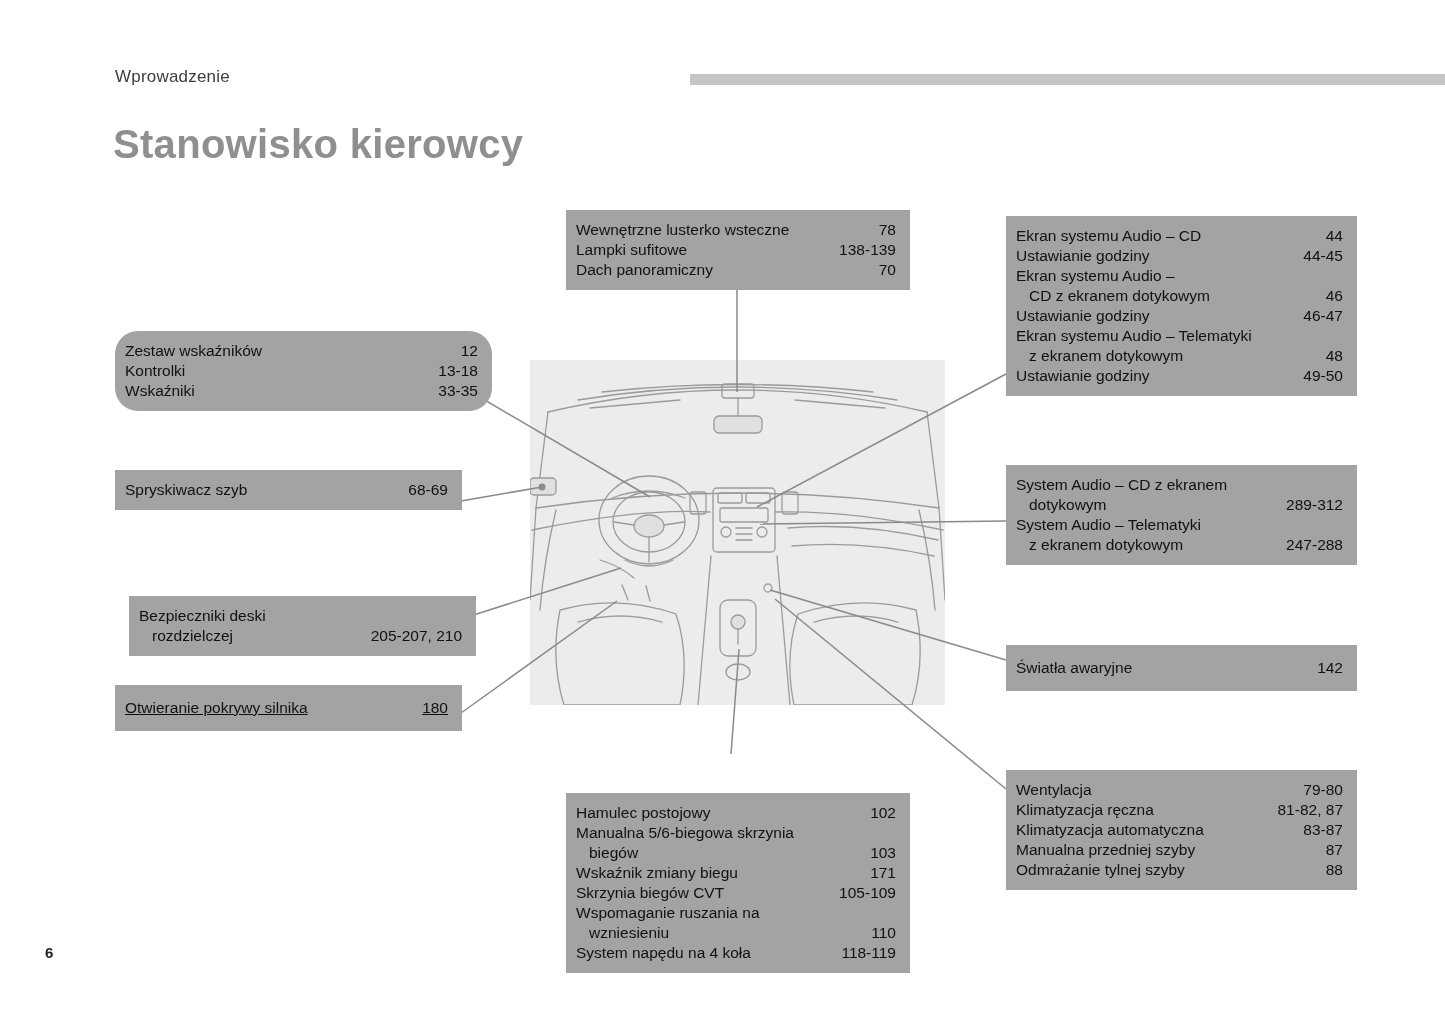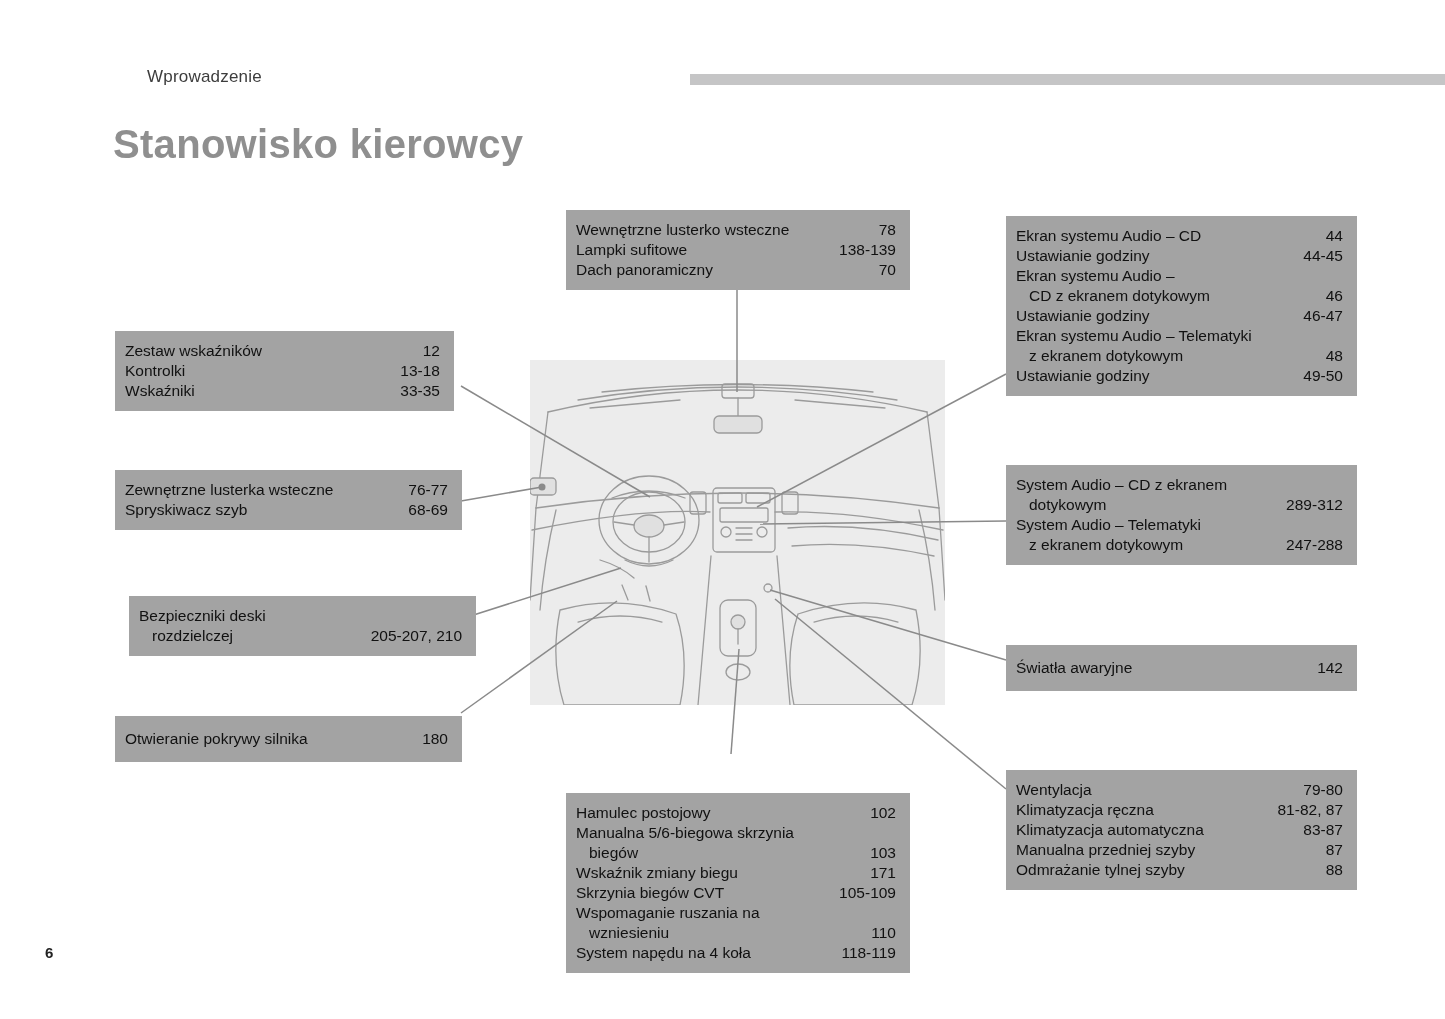--- a/index.html
+++ b/index.html
@@ -6,21 +6,21 @@
   html,body { background:#ffffff; }
   body {
     position:relative;
     width:1445px; height:1019px;
     font-family:"Liberation Sans", sans-serif;
     color:#1a1a1a;
     overflow:hidden;
   }
   .header-text {
     position:absolute; left:115px; top:67px;
-    font-size:17px; color:#3d3d3d; letter-spacing:0.2px;margin-left:32px;
+    font-size:17px; color:#3d3d3d; letter-spacing:0.2px;
   }
   .header-bar {
     position:absolute; left:690px; top:74px;
     width:755px; height:11px; background:#c5c5c6;
   }
   .page-title {
     position:absolute; left:113px; top:122px;
     font-size:40px; color:#8f8f8f; letter-spacing:0.3px;text-align:center;
   }
   .page-number {
@@ -43,24 +43,24 @@
     font-size:15.5px; line-height:20px;
     color:#111;
   }
   .callout.single { padding-top:13px; padding-bottom:13px; }
   .row { display:flex; justify-content:space-between; }
   .row .num { padding-left:12px; white-space:nowrap; }
   .row.indent .lbl { padding-left:13px; }
   
   .co-top-center    { left:566px;  top:210px; width:344px; }
   .co-top-right     { left:1006px; top:216px; width:351px; }
-  .co-left-instr    { left:115px;  top:331px; width:339px; }
+  .co-left-instr    { left:115px;  top:331px; width:377px;border-radius:23px; }
   .co-left-mirrors  { left:115px;  top:470px; width:347px; }
   .co-left-fuses    { left:129px;  top:596px; width:347px; }
-  .co-left-hood     { left:115px;  top:716px; width:347px; }
+  .co-left-hood     { left:115px;  top:685px; width:347px;text-decoration:underline; }
   .co-right-audio   { left:1006px; top:465px; width:351px; }
   .co-right-hazard  { left:1006px; top:645px; width:351px;text-align:right; }
   .co-bottom-center { left:566px;  top:753px; width:344px;margin-top:40px; }
   .co-bottom-right  { left:1006px; top:770px; width:351px; }
 </style>
 </head>
 <body>
 
 <div class="header-text">Wprowadzenie</div>
 <div class="header-bar"></div>
@@ -215,24 +215,20 @@
       <span class="lbl">Kontrolki</span>
       <span class="num">13-18</span>
     </div>
     <div class="row">
       <span class="lbl">Wskaźniki</span>
       <span class="num">33-35</span>
     </div>
   </div>
 <div class="callout co-left-mirrors">
     <div class="row">
-      <span class="lbl">Zewnętrzne lusterka wsteczne</span>
-      <span class="num">76-77</span>
-    </div>
-    <div class="row">
       <span class="lbl">Spryskiwacz szyb</span>
       <span class="num">68-69</span>
     </div>
   </div>
 <div class="callout co-left-fuses">
     <div class="row">
       <span class="lbl">Bezpieczniki deski</span>
       <span class="num"></span>
     </div>
     <div class="row indent">

